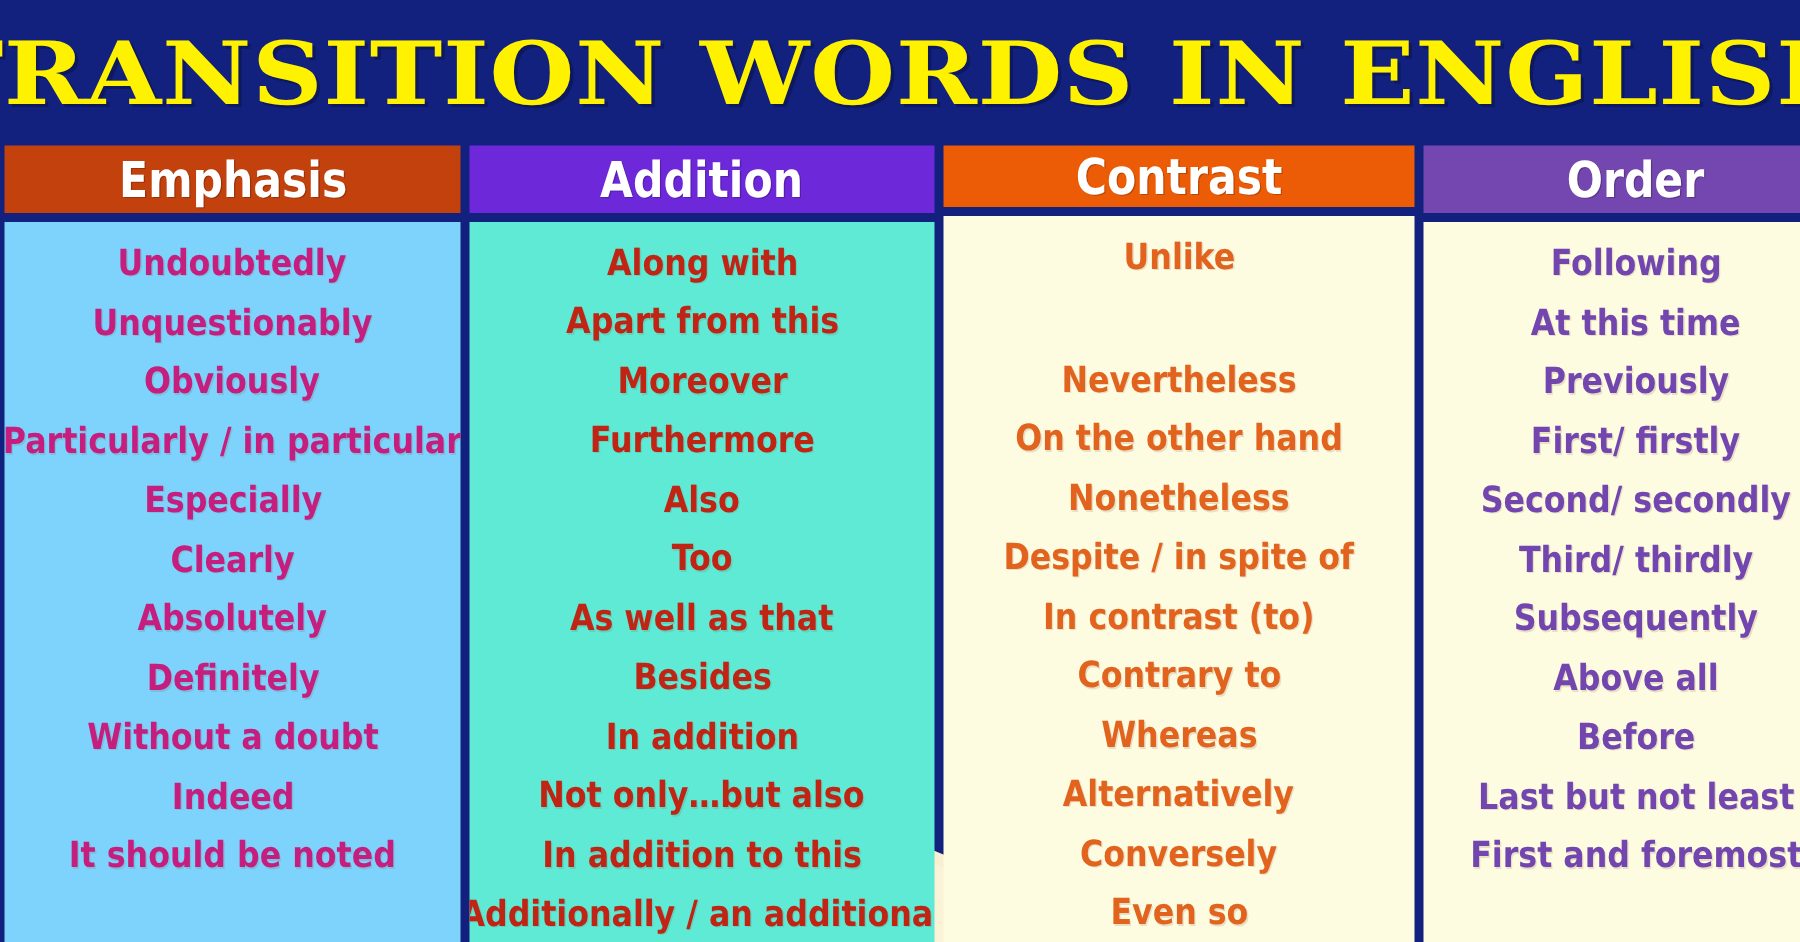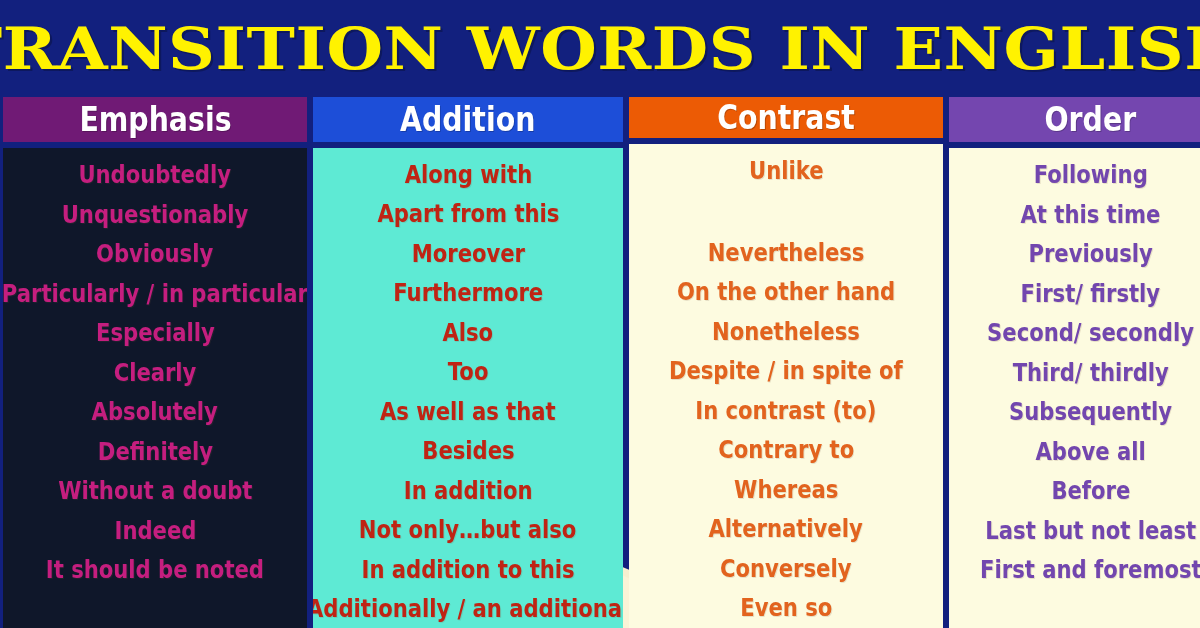--- a/index.html
+++ b/index.html
@@ -158,40 +158,40 @@
     <div class="watermark">
       <svg width="300" height="62" viewBox="0 0 300 62" xmlns="http://www.w3.org/2000/svg">
         <polygon points="150,0 300,62 0,62" fill="#f7efcf"></polygon>
         <polygon points="150,8 262,62 38,62" fill="#faf3d6"></polygon>
       </svg>
     </div>
 
     <div class="columns">
 
       <div class="column col-emphasis">
-        <div class="col-header" style="background: #701a75;">
+        <div class="col-header" style="background: #c2410c;">
           <span>Emphasis</span>
         </div>
-        <div class="col-body" style="background: #0f172a;">
+        <div class="col-body" style="background: #7dd3fc;">
           <div class="entry" style="color: rgb(197, 30, 127);"><span>Undoubtedly</span></div>
           <div class="entry" style="color: rgb(197, 30, 127);"><span>Unquestionably</span></div>
           <div class="entry" style="color: rgb(197, 30, 127);"><span>Obviously</span></div>
           <div class="entry" style="color: rgb(197, 30, 127);"><span>Particularly / in particular</span></div>
           <div class="entry" style="color: rgb(197, 30, 127);"><span>Especially</span></div>
           <div class="entry" style="color: rgb(197, 30, 127);"><span>Clearly</span></div>
           <div class="entry" style="color: rgb(197, 30, 127);"><span>Absolutely</span></div>
           <div class="entry" style="color: rgb(197, 30, 127);"><span>Definitely</span></div>
           <div class="entry" style="color: rgb(197, 30, 127);"><span>Without a doubt</span></div>
           <div class="entry" style="color: rgb(197, 30, 127);"><span>Indeed</span></div>
           <div class="entry" style="color: rgb(197, 30, 127);"><span>It should be noted</span></div>
         </div>
       </div>
 
       <div class="column col-addition">
-        <div class="col-header" style="background: #1d4ed8;">
+        <div class="col-header" style="background: #6d28d9;">
           <span>Addition</span>
         </div>
         <div class="col-body" style="background: #5eead4;">
           <div class="entry" style="color: rgb(191, 36, 20);"><span>Along with</span></div>
           <div class="entry" style="color: rgb(191, 36, 20);"><span>Apart from this</span></div>
           <div class="entry" style="color: rgb(191, 36, 20);"><span>Moreover</span></div>
           <div class="entry" style="color: rgb(191, 36, 20);"><span>Furthermore</span></div>
           <div class="entry" style="color: rgb(191, 36, 20);"><span>Also</span></div>
           <div class="entry" style="color: rgb(191, 36, 20);"><span>Too</span></div>
           <div class="entry" style="color: rgb(191, 36, 20);"><span>As well as that</span></div>

